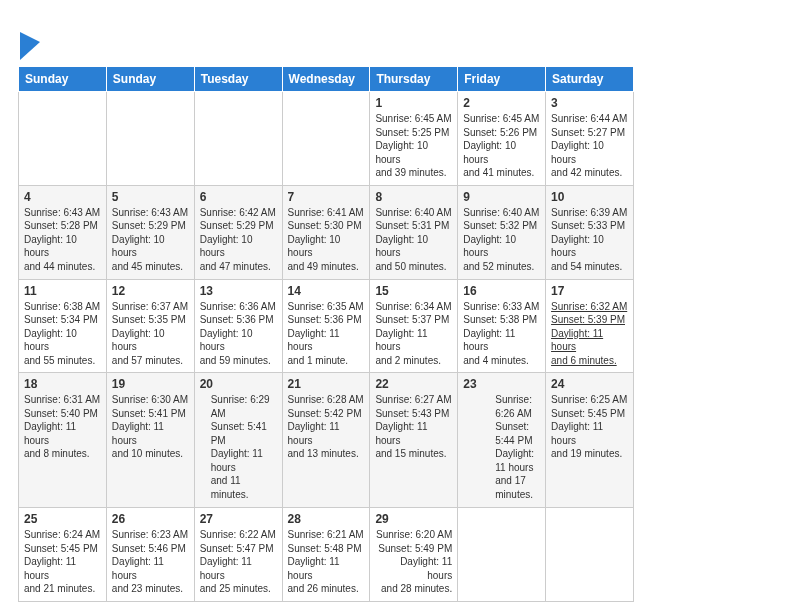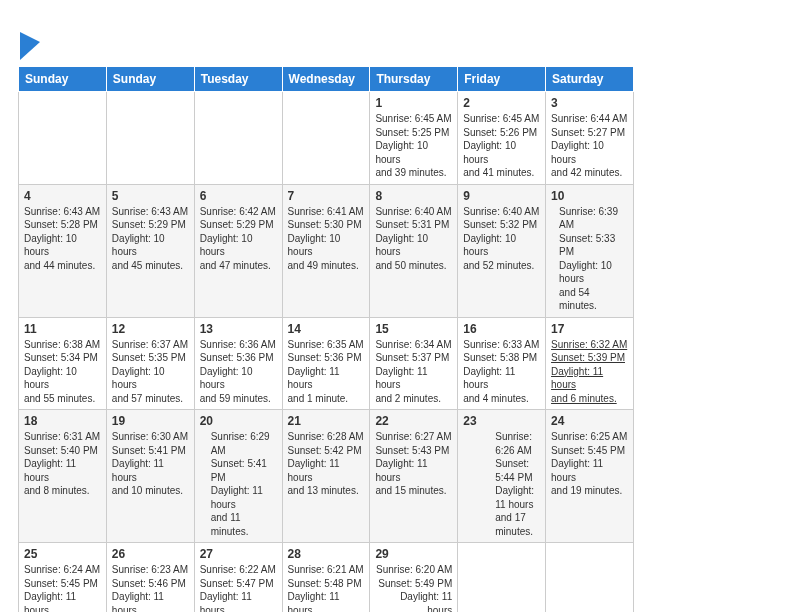--- a/index.html
+++ b/index.html
@@ -203,21 +203,21 @@
           </td>
           <td>
             <span class="day-num">9</span>
             <div class="day-info" style="white-space: pre-line;">Sunrise: 6:40 AM
 Sunset: 5:32 PM
 Daylight: 10 hours
 and 52 minutes.</div>
           </td>
           <td>
             <span class="day-num">10</span>
-            <div class="day-info" style="white-space: pre-line; margin-left: 8px;">Sunrise: 6:39 AM
+            <div class="day-info" style="white-space: pre-line;">Sunrise: 6:39 AM
 Sunset: 5:33 PM
 Daylight: 10 hours
 and 54 minutes.</div>
           </td>
         </tr>
         <tr>
           <td>
             <span class="day-num">11</span>
             <div class="day-info" style="white-space: pre-line;">Sunrise: 6:38 AM
 Sunset: 5:34 PM

